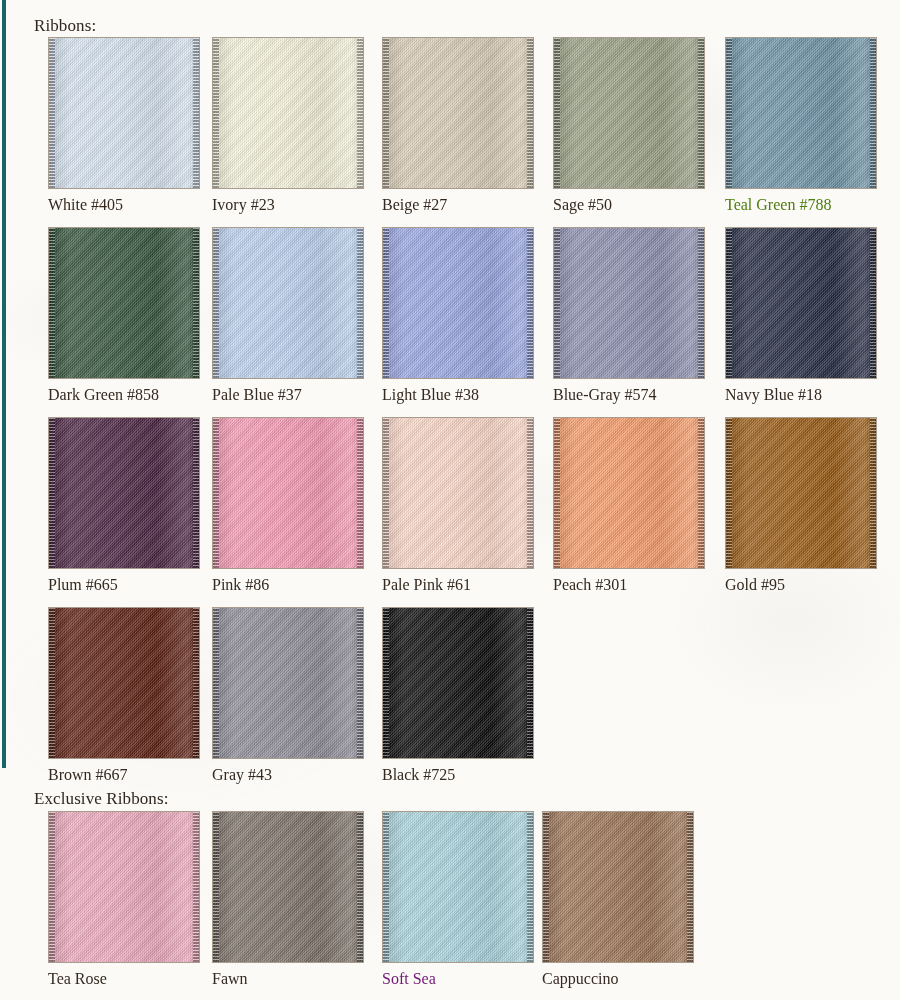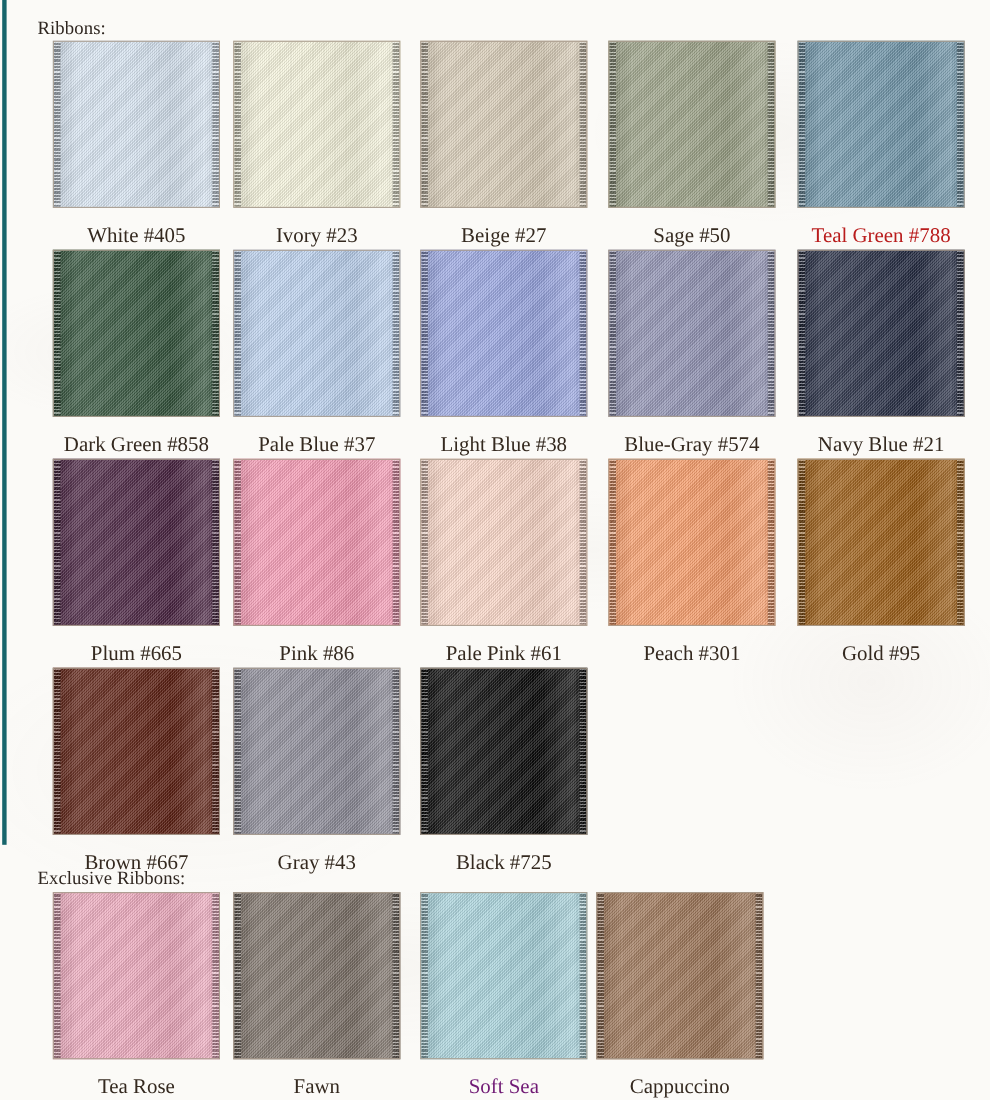--- a/index.html
+++ b/index.html
@@ -118,23 +118,22 @@
     background-image: repeating-linear-gradient(180deg,
       rgba(255,255,255,.40) 0px,
       rgba(255,255,255,.40) 1px,
       rgba(0,0,0,.30) 1px,
       rgba(0,0,0,.30) 3px);
   }
   .swatch .selvedge-l { left: 0; }
   .swatch .selvedge-r { right: 0; }
 
   .swatch-label {
-    margin-top: 17px;
-    text-align: center;
-    font-size: 19px;
+    margin-top: 7px;
+    font-size: 16px;
     color: #34291f;
     white-space: nowrap;
     line-height: 18px;
   }
 </style>
 </head>
 <body>
 
 <div id="paper-texture"></div>
 <div id="left-rule"></div>
@@ -187,21 +186,21 @@
         <div class="swatch-label" style="color: rgb(52, 41, 31);">Sage #50</div>
       </div>
       <div class="swatch-cell" style="left: 725px; top: 37px;">
         <div class="swatch" style="background-color: rgb(110, 148, 168); border-color: rgb(168, 156, 142);">
           <div class="weave"></div>
           <div class="warp"></div>
           <div class="sheen"></div>
           <div class="selvedge-l"></div>
           <div class="selvedge-r"></div>
         </div>
-        <div class="swatch-label" style="color: #b91c1c;">Teal Green #788</div>
+        <div class="swatch-label" style="color: #4d7c0f;">Teal Green #788</div>
       </div>
       <div class="swatch-cell" style="left: 48px; top: 227px;">
         <div class="swatch" style="background-color: rgb(51, 84, 60); border-color: rgb(168, 156, 142);">
           <div class="weave"></div>
           <div class="warp"></div>
           <div class="sheen"></div>
           <div class="selvedge-l"></div>
           <div class="selvedge-r"></div>
         </div>
         <div class="swatch-label" style="color: rgb(52, 41, 31);">Dark Green #858</div>
@@ -237,21 +236,21 @@
         <div class="swatch-label" style="color: rgb(52, 41, 31); font-family: Liberation Serif, serif;">Blue-Gray #574</div>
       </div>
       <div class="swatch-cell" style="left: 725px; top: 227px;">
         <div class="swatch" style="background-color: rgb(35, 42, 65); border-color: rgb(168, 156, 142);">
           <div class="weave"></div>
           <div class="warp"></div>
           <div class="sheen"></div>
           <div class="selvedge-l"></div>
           <div class="selvedge-r"></div>
         </div>
-        <div class="swatch-label" style="color: rgb(52, 41, 31);">Navy Blue #21</div>
+        <div class="swatch-label" style="color: rgb(52, 41, 31);">Navy Blue #18</div>
       </div>
       <div class="swatch-cell" style="left: 48px; top: 417px;">
         <div class="swatch" style="background-color: rgb(74, 36, 66); border-color: rgb(168, 156, 142);">
           <div class="weave"></div>
           <div class="warp"></div>
           <div class="sheen"></div>
           <div class="selvedge-l"></div>
           <div class="selvedge-r"></div>
         </div>
         <div class="swatch-label" style="color: rgb(52, 41, 31);">Plum #665</div>

